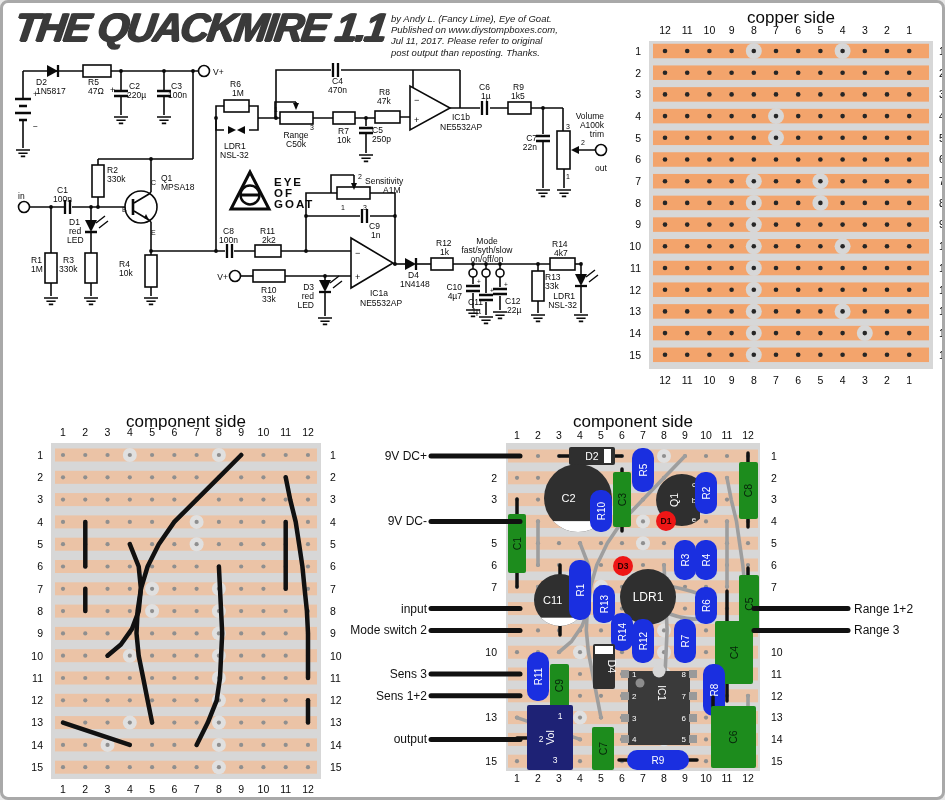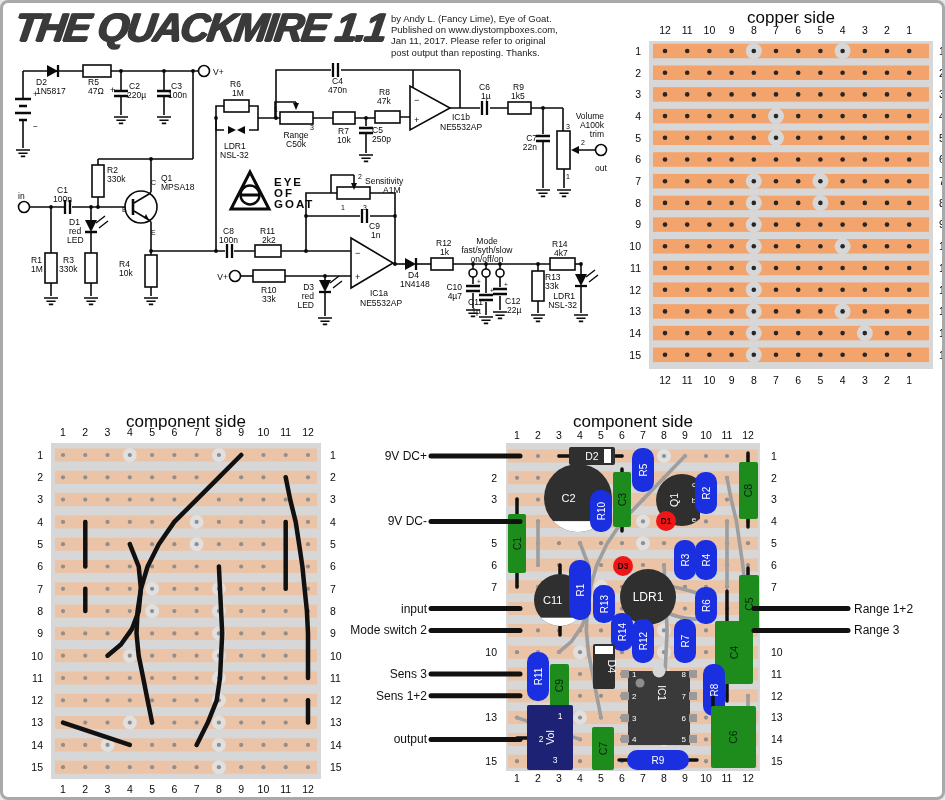--- a/index.html
+++ b/index.html
@@ -1,35 +1,35 @@
 <!DOCTYPE html>
 <html><head>
 <meta charset="utf-8">
 <style>
   html,body{margin:0;padding:0;background:#e8e8e8;font-family:"Liberation Sans",sans-serif;}
   #page{position:relative;width:945px;height:800px;background:#fff;border:3px solid #a9a9a9;
         border-radius:8px;box-sizing:border-box;overflow:hidden;}
   #title{position:absolute;left:12px;top:2px;font-size:40px;font-weight:bold;font-style:italic;
          letter-spacing:-2px;color:#3a3a3a;transform:skewX(-8deg);
          text-shadow:1px 0 #3a3a3a,-1px 0 #3a3a3a,0 1px #3a3a3a;white-space:nowrap;}
-  #byline{position:absolute;left:388px;top:10px;width:190px;font-size:9.5px;line-height:1.18;color:#1a1a1a;}
+  #byline{position:absolute;left:388px;top:10px;width:190px;font-size:9.5px;line-height:1.18;color:#1a1a1a;font-style:italic;}
   svg text{font-family:"Liberation Sans",sans-serif;}
   .w{stroke:#0a0a0a;stroke-width:1.6;fill:none;}
   .box{fill:#fff;stroke:#0a0a0a;stroke-width:1.6;}
   .cap{stroke:#0a0a0a;stroke-width:2.3;fill:none;}
 </style>
 </head>
 <body>
 
 <div id="page">
   <div id="title">THE QUACKMIRE 1.1</div>
   <div id="byline">
       <div>by Andy L. (Fancy Lime), Eye of Goat.</div>
       <div>Published on www.diystompboxes.com,</div>
-      <div>Jan 11, 2017. Please refer to original</div>
+      <div>Jul 11, 2017. Please refer to original</div>
       <div>post output than reposting. Thanks.</div>
     </div>
   <svg id="main" width="945" height="800" viewBox="0 0 945 800">
       <g>
         <path d="M20,68 H195" class="w"></path>
         <path d="M20,68 V96" class="w"></path>
         <path d="M20,117 V145" class="w"></path>
         <path d="M118,68 V87" class="w"></path>
         <path d="M118,94 V112" class="w"></path>
         <path d="M161,68 V87" class="w"></path>

